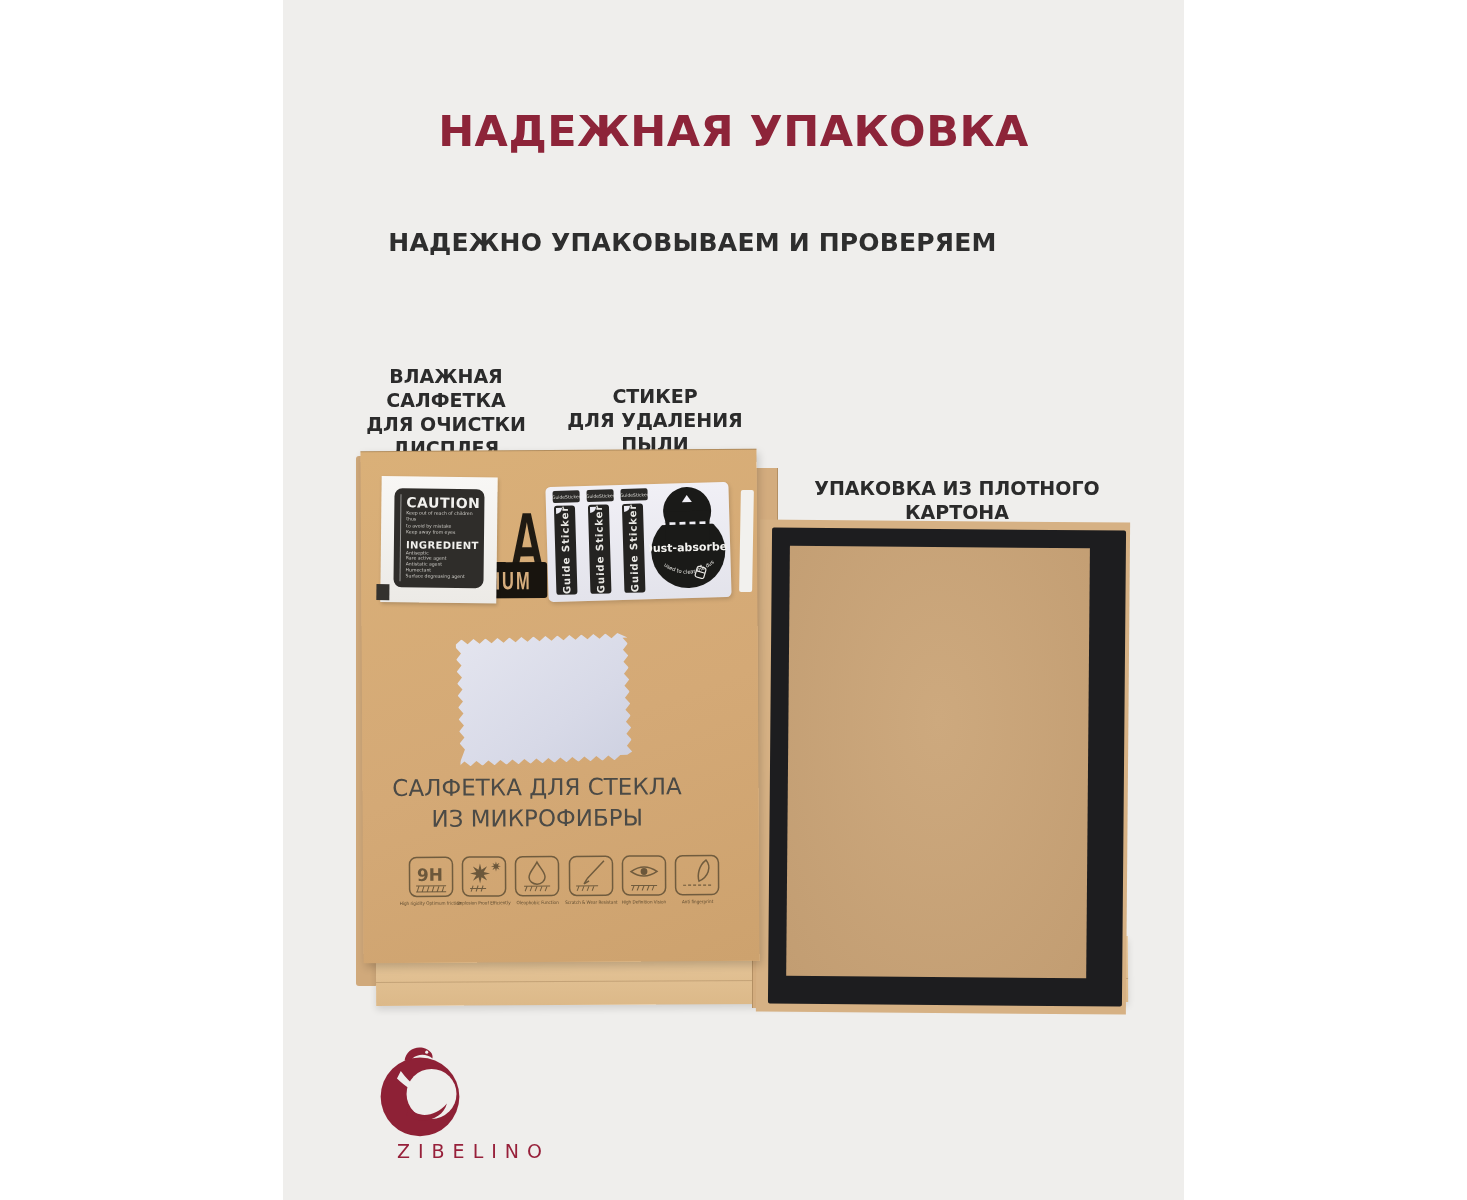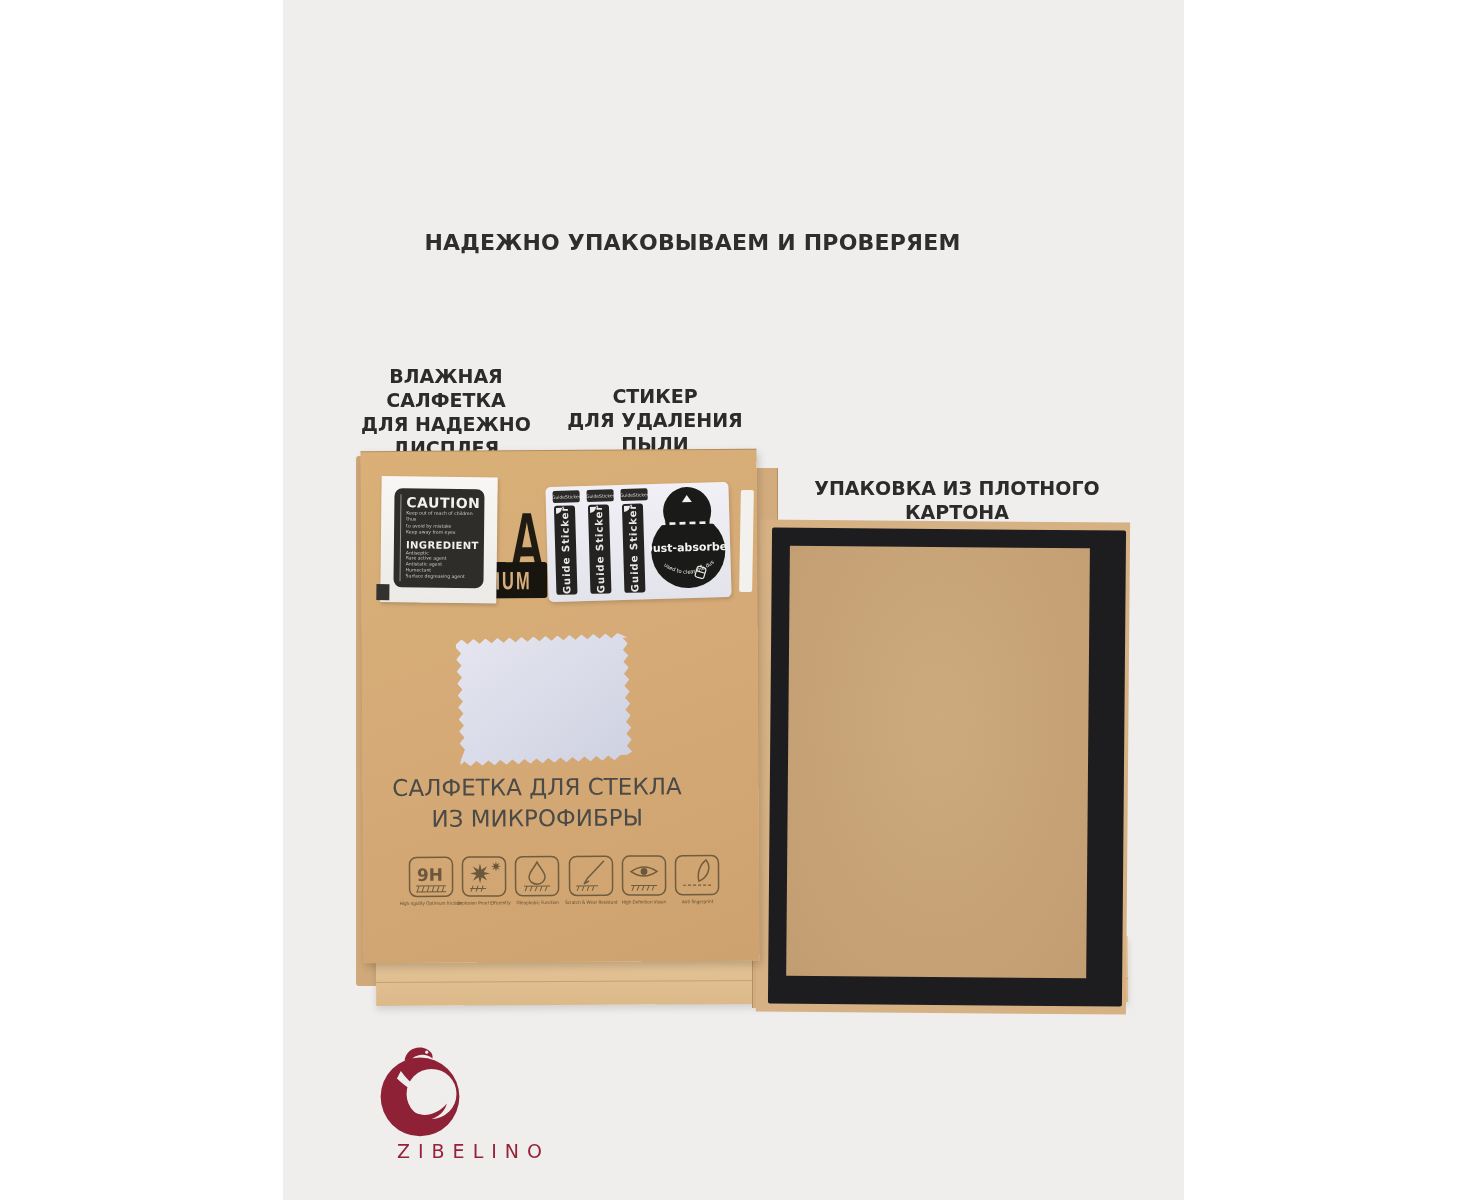--- a/index.html
+++ b/index.html
@@ -4,21 +4,21 @@
 <style>
   html,body{margin:0;padding:0;}
   body{width:1467px;height:1200px;background:#ffffff;font-family:"DejaVu Sans","Liberation Sans",sans-serif;}
   .stage{position:relative;width:1467px;height:1200px;overflow:hidden;}
   .panel{position:absolute;left:283px;top:0;width:901px;height:1200px;background:#efeeec;}
 
   
   .title{position:absolute;left:283px;top:106px;width:901px;text-align:center;
          font-size:43px;font-weight:700;color:#8d2439;letter-spacing:.5px;}
   .subtitle{position:absolute;left:283px;top:224px;width:819px;text-align:center;
-            font-size:22px;font-weight:700;color:#2e2e2e;line-height:38px;letter-spacing:.2px;}
+            font-size:25px;font-weight:700;color:#2e2e2e;line-height:38px;letter-spacing:.2px;}
 
   .annot{position:absolute;text-align:center;font-size:19px;line-height:24px;color:#2b2b2b;font-weight:700;}
   .annot-wipe{left:346px;top:364px;width:200px;}
   .annot-sticker{left:555px;top:364px;width:200px;margin-top:20px;}
   .annot-carton{left:762px;top:476px;width:390px;}
 
   
   .spine-left{position:absolute;left:356px;top:456px;width:22px;height:530px;background:#d0a97b;border-radius:3px;}
   .box-base{position:absolute;left:376px;top:938px;width:752px;height:66px;
             background:linear-gradient(#e7c89d,#dcb989);transform:rotate(-0.3deg);
@@ -97,27 +97,28 @@
               font-size:19px;font-weight:500;color:#97203a;letter-spacing:8px;text-indent:8px;}
 
   [data-interactable]{user-select:none;}
 </style>
 </head>
 <body>
 
 <div class="stage" data-interactable="false">
   <div class="panel" data-interactable="false"></div>
 
+  <div class="title" data-interactable="false">НАДЕЖНАЯ УПАКОВКА</div>
   <div class="subtitle" data-interactable="false">
     <div data-interactable="false">НАДЕЖНО УПАКОВЫВАЕМ И ПРОВЕРЯЕМ</div>
   </div>
 
   <div class="annot annot-wipe" data-interactable="false">
     <div data-interactable="false">ВЛАЖНАЯ САЛФЕТКА</div>
-    <div data-interactable="false">ДЛЯ НАДЕЖНО</div>
+    <div data-interactable="false">ДЛЯ ОЧИСТКИ</div>
     <div data-interactable="false">ДИСПЛЕЯ</div>
   </div>
   <div class="annot annot-sticker" data-interactable="false">
     <div data-interactable="false">СТИКЕР</div>
     <div data-interactable="false">ДЛЯ УДАЛЕНИЯ</div>
     <div data-interactable="false">ПЫЛИ</div>
   </div>
   <div class="annot annot-carton" data-interactable="false">УПАКОВКА ИЗ ПЛОТНОГО КАРТОНА</div>
 
   <div class="spine-left" data-interactable="false"></div>

